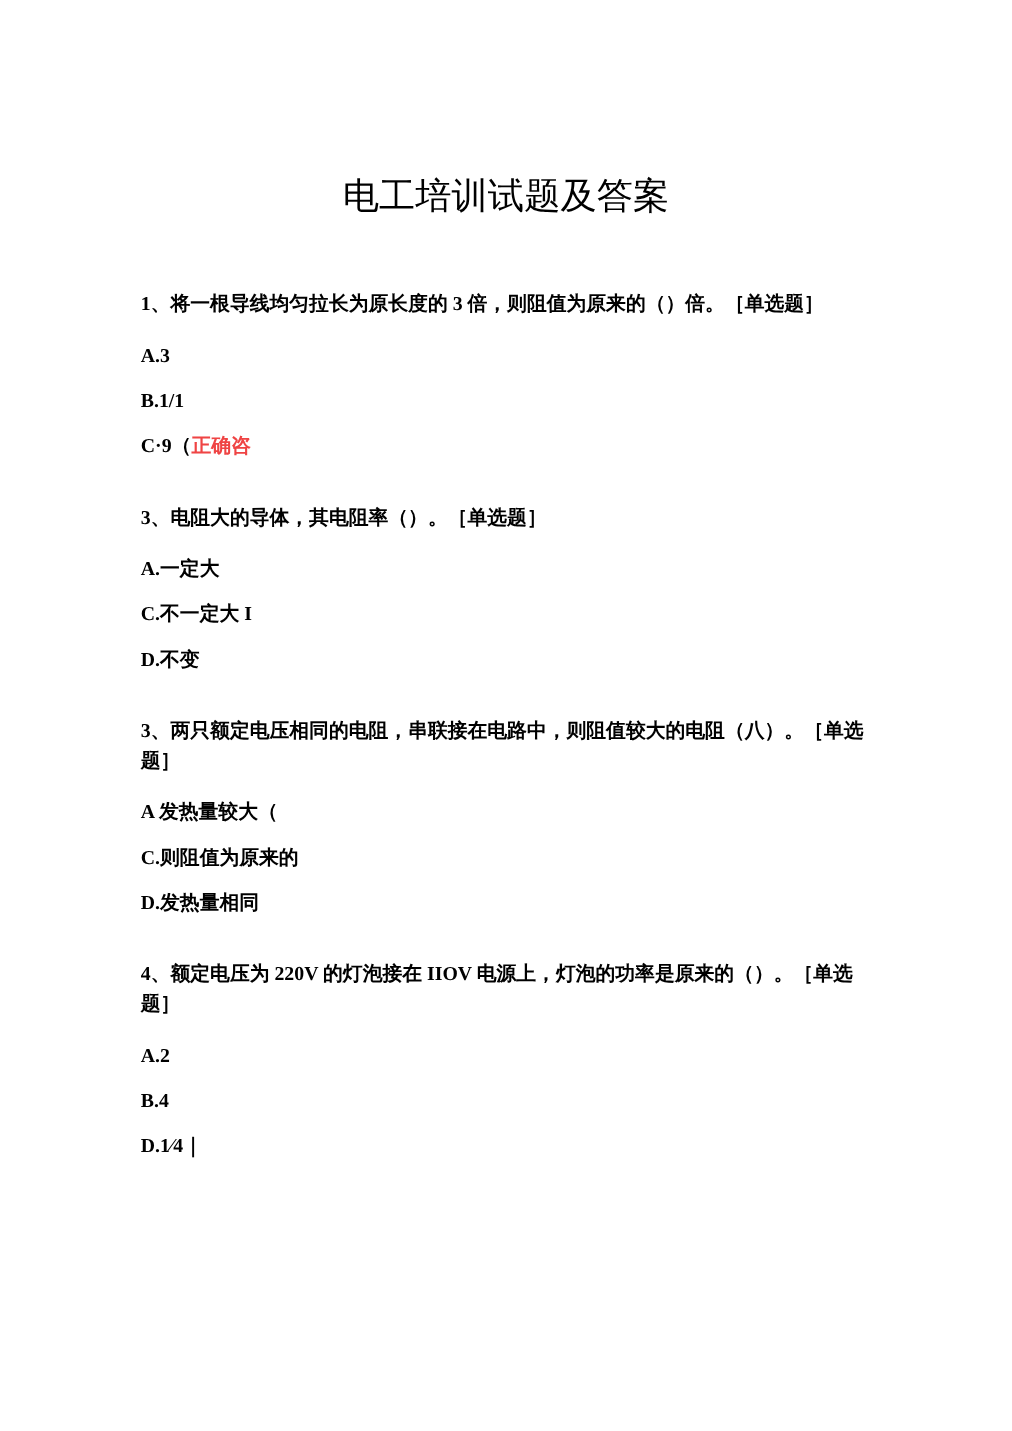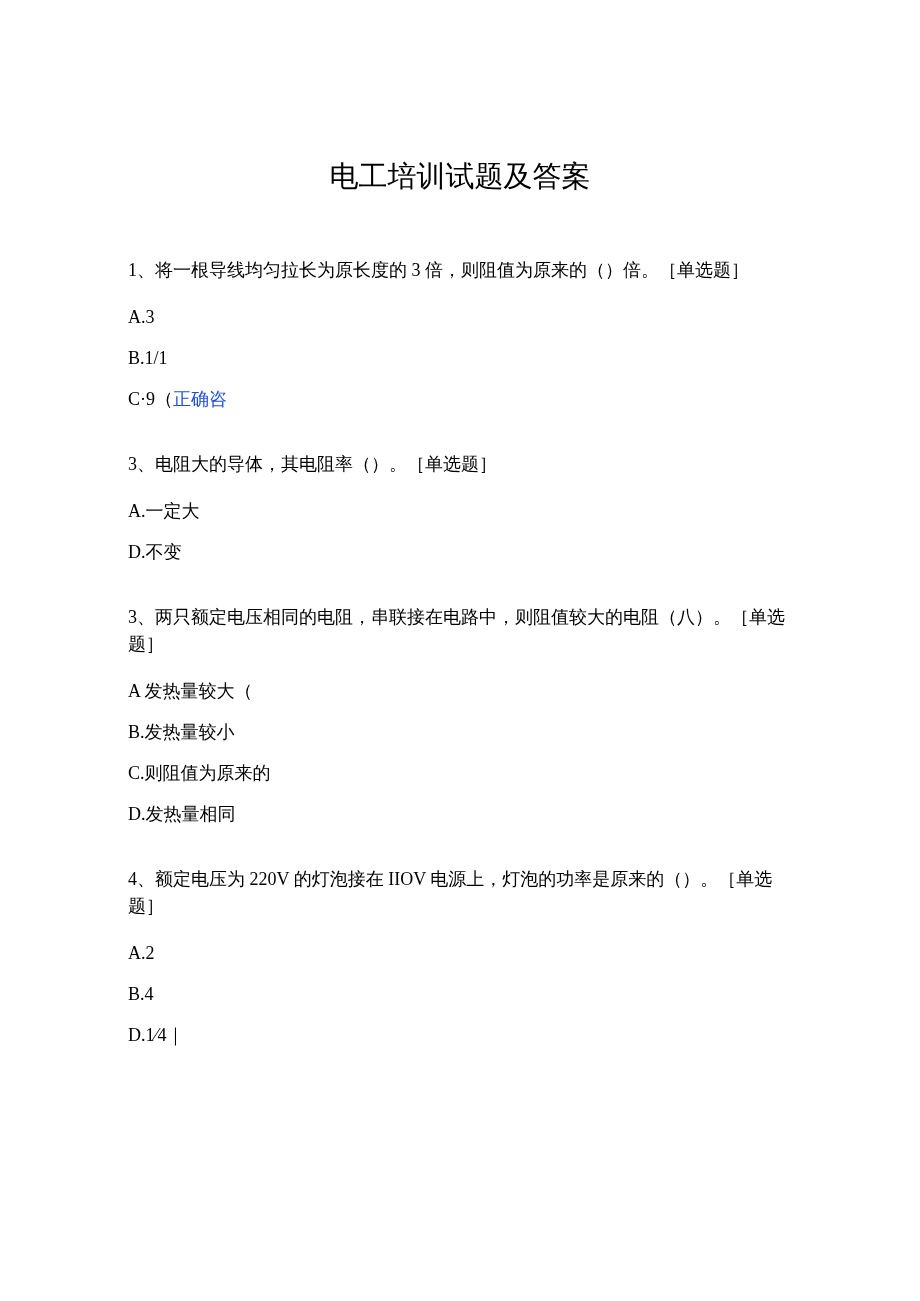--- a/index.html
+++ b/index.html
@@ -12,59 +12,60 @@
       height: 1301px;
       background: #ffffff;
       font-family: "SimSun", "宋体", serif;
       color: #000000;
       padding: 155px 128px 0 128px;
       font-size: 18px;
       line-height: 1.5;
     }
     .title {
       text-align: center;
-      font-size: 29px;
+      font-size: 33px;
       margin-bottom: 58px;
       font-weight: normal;
     }
     .option {
       margin-bottom: 14px;
     }
     .correct-text {
-      color: #1d4ed8;
+      color: #ef4444;
     }
     .block {
       margin-bottom: 38px;
+      font-weight: bold;
     }
     .q-stem {
       margin-bottom: 20px;
     }
   </style>
 </head>
 <body>
 
 <h1 class="title">电工培训试题及答案</h1>
 
 <div class="block">
   <div class="q-stem">1、将一根导线均匀拉长为原长度的 3 倍，则阻值为原来的（）倍。［单选题］</div>
   <div class="option">A.3</div>
   <div class="option">B.1/1</div>
   <div class="option"><span>C·9（</span><span class="correct-text">正确咨</span></div>
 </div>
 
 <div class="block">
   <div class="q-stem">3、电阻大的导体，其电阻率（）。［单选题］</div>
   <div class="option">A.一定大</div>
+  <div class="option">C.不一定大 I</div>
   <div class="option">D.不变</div>
 </div>
 
 <div class="block">
   <div class="q-stem">3、两只额定电压相同的电阻，串联接在电路中，则阻值较大的电阻（八）。［单选题］</div>
   <div class="option">A 发热量较大（</div>
-  <div class="option">B.发热量较小</div>
   <div class="option">C.则阻值为原来的</div>
   <div class="option">D.发热量相同</div>
 </div>
 
 <div class="block">
   <div class="q-stem">4、额定电压为 220V 的灯泡接在 IIOV 电源上，灯泡的功率是原来的（）。［单选题］</div>
   <div class="option">A.2</div>
   <div class="option">B.4</div>
   <div class="option">D.1⁄4｜</div>
 </div>

